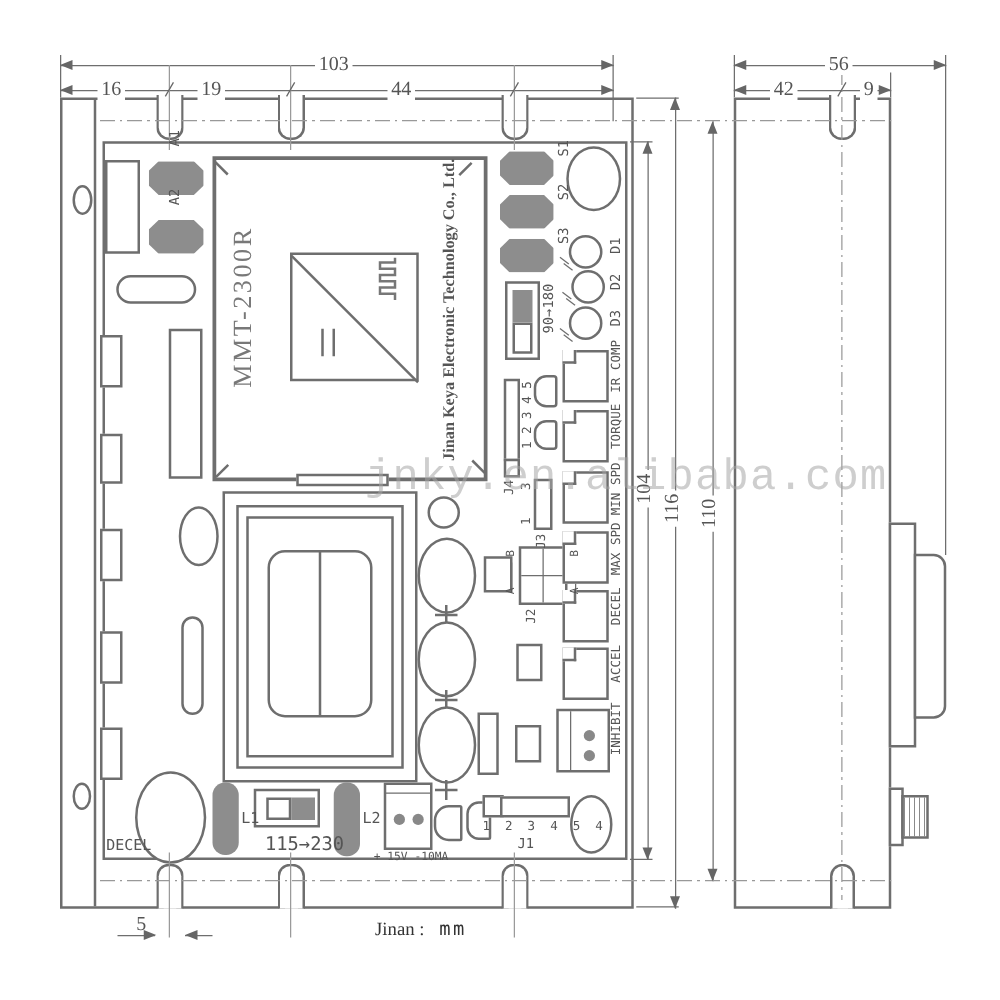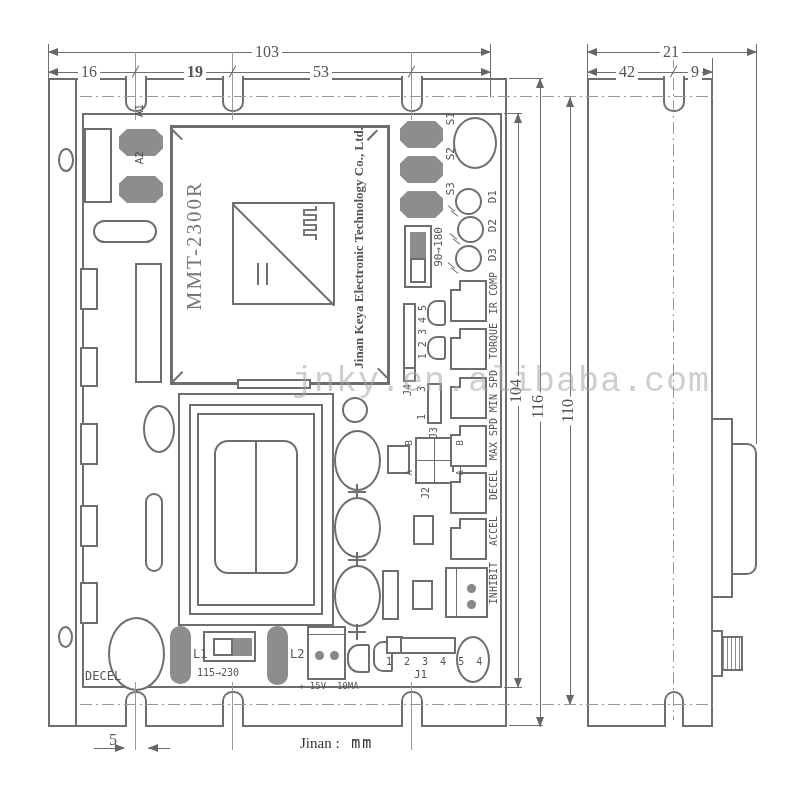--- a/index.html
+++ b/index.html
@@ -77,29 +77,29 @@
   <div class="ln" style="left:490px;top:44px;width:1px;height:53px;"></div>
   <div class="dim" style="left:252px;top:44px;">103</div>
 
   <div class="ln" style="left:48px;top:72px;width:443px;height:1px;"></div>
   <div class="ar ar-l" style="left:48px;top:68px;"></div>
   <div class="ar ar-r" style="left:481px;top:68px;"></div>
   <div class="tick" style="left:129px;top:71px;"></div>
   <div class="tick" style="left:226px;top:71px;"></div>
   <div class="tick" style="left:405px;top:71px;"></div>
   <div class="dim" style="left:78px;top:64px;">16</div>
-  <div class="dim" style="left:184px;top:64px;font-weight:bold;">19</div>
-  <div class="dim" style="left:310px;top:64px;">53</div>
+  <div class="dim" style="left:158px;top:64px;">19</div>
+  <div class="dim" style="left:310px;top:64px;">44</div>
 
   <div class="ln" style="left:587px;top:52px;width:170px;height:1px;"></div>
   <div class="ar ar-l" style="left:587px;top:48px;"></div>
   <div class="ar ar-r" style="left:747px;top:48px;"></div>
   <div class="ln" style="left:587px;top:44px;width:1px;height:34px;"></div>
   <div class="ln" style="left:756px;top:44px;width:1px;height:400px;"></div>
-  <div class="dim" style="left:660px;top:44px;">21</div>
+  <div class="dim" style="left:660px;top:44px;">56</div>
 
   <div class="ln" style="left:587px;top:72px;width:126px;height:1px;"></div>
   <div class="ar ar-l" style="left:587px;top:68px;"></div>
   <div class="ar ar-r" style="left:703px;top:68px;"></div>
   <div class="tick" style="left:667px;top:71px;"></div>
   <div class="ln" style="left:712px;top:58px;width:1px;height:20px;"></div>
   <div class="dim" style="left:616px;top:64px;">42</div>
   <div class="dim" style="left:688px;top:64px;">9</div>
 
   <div class="ln" style="left:518px;top:113px;width:1px;height:575px;"></div>
@@ -279,21 +279,21 @@
   <div class="bx" style="left:347px;top:644px;width:23px;height:29px;border-radius:12px 2px 2px 12px;"></div>
   <div class="bx" style="left:373px;top:641px;width:20px;height:31px;border-radius:10px 2px 2px 10px;"></div>
 
   <div class="bx" style="left:108px;top:617px;width:57px;height:74px;border-radius:50%;"></div>
   <div class="clab" style="left:85px;top:670px;">DECEL</div>
   <div class="gfill" style="left:170px;top:626px;width:21px;height:58px;border-radius:10px;"></div>
   <div class="clab" style="left:193px;top:648px;">L1</div>
   <div class="bx" style="left:203px;top:631px;width:53px;height:31px;"></div>
   <div class="bx" style="left:213px;top:638px;width:20px;height:18px;"></div>
   <div class="gfill" style="left:233px;top:638px;width:19px;height:18px;"></div>
-  <div class="clab" style="left:188px;top:668px;width:60px;text-align:center;font-size:10px;">115→230</div>
+  <div class="clab" style="left:212px;top:668px;width:60px;text-align:center;font-size:15px;">115→230</div>
   <div class="gfill" style="left:267px;top:626px;width:21px;height:59px;border-radius:10px;"></div>
   <div class="clab" style="left:290px;top:648px;">L2</div>
   <div class="bx" style="left:307px;top:626px;width:39px;height:54px;"></div>
   <div class="ln" style="left:308px;top:634px;width:37px;height:1px;"></div>
   <div class="dot" style="left:315px;top:651px;width:9px;height:9px;"></div>
   <div class="dot" style="left:330px;top:651px;width:9px;height:9px;"></div>
   <div class="clab" style="left:299px;top:682px;font-size:9px;">+ 15V -10MA</div>
   <div class="bx" style="left:386px;top:636px;width:17px;height:18px;"></div>
   <div class="bx" style="left:400px;top:637px;width:56px;height:17px;"></div>
   <div class="clab" style="left:386px;top:657px;font-size:10px;letter-spacing:3px;">1 2 3 4 5 4</div>

